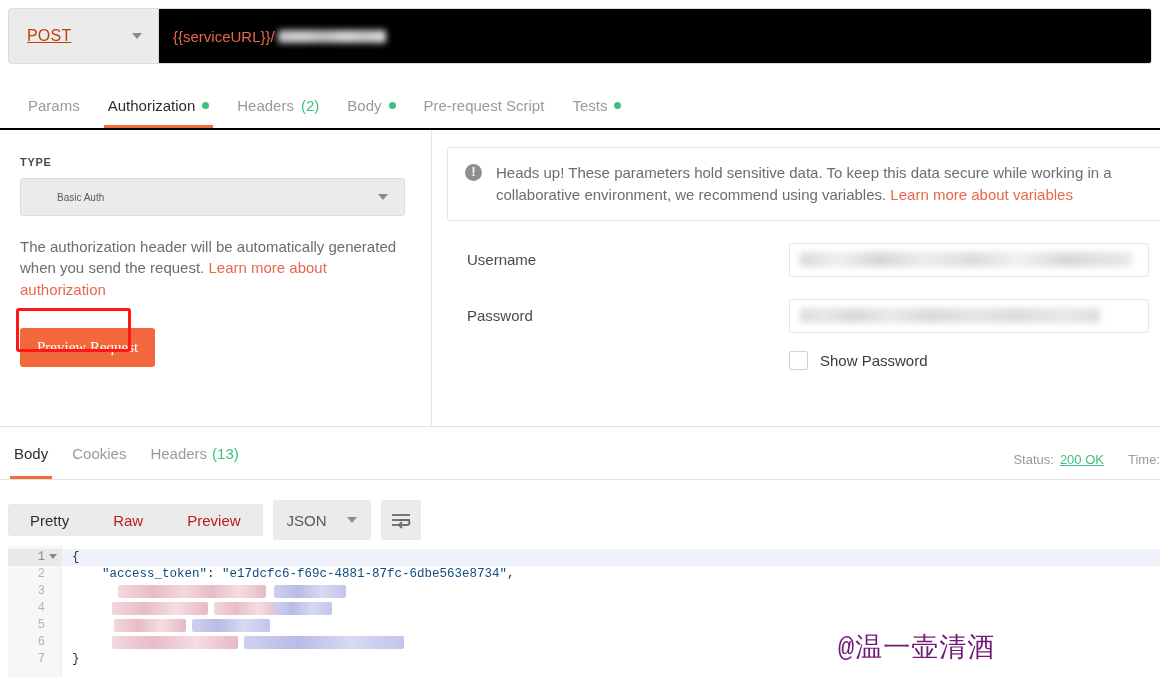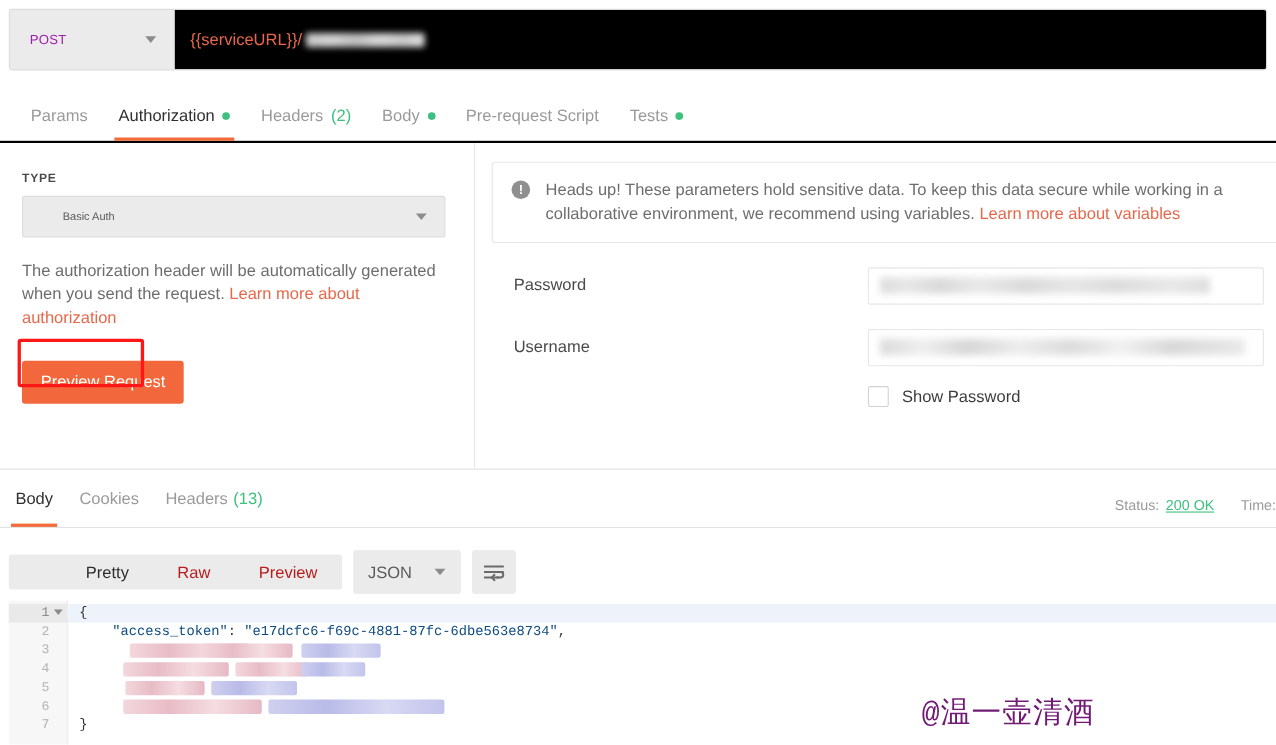--- a/index.html
+++ b/index.html
@@ -26,21 +26,21 @@
     overflow: hidden;
   }
   .method-select {
     width: 150px; flex: 0 0 150px;
     display: flex; align-items: center; justify-content: space-between;
     padding: 0 16px 0 18px;
     background: #ebebeb;
     border-right: 1px solid #d6d6d6;
     cursor: pointer;
   }
-  .method-label { font-size: 12px; color: #a21caf; letter-spacing: .2px; }
+  .method-label { font-size: 16px; color: #c2410c; letter-spacing: .2px; text-decoration: underline; }
   .caret {
     width: 0; height: 0;
     border-left: 5px solid transparent; border-right: 5px solid transparent;
     border-top: 6px solid #8c8c8c;
   }
   .url-input {
     flex: 1 1 auto; display: flex; align-items: center;
     padding-left: 14px; background: #000000;
     font-size: 15px; overflow: hidden; white-space: nowrap;
     cursor: text;
@@ -93,21 +93,21 @@
     border: 3px solid #ff1616; border-radius: 3px; pointer-events: none; z-index: 5;
   }
   .auth-desc {
     margin-top: 20px; width: 392px;
     font-size: 15px; line-height: 1.42; color: #6d6d6d;
   }
   .lnk { color: #e8674a; cursor: pointer; }
   .preview-btn {
     margin-top: 28px; display: inline-block;
     background: #f2683c; color: #fff; border: 0; border-radius: 3px;
-    font-size: 15px; font-family: Liberation Sans, sans-serif;
+    font-size: 15px; font-family: Liberation Serif, serif;
     padding: 11px 17px; cursor: pointer;
   }
 
   .auth-right { position: absolute; left: 433px; top: 0; width: 727px; height: 296px; padding: 17px 0 0 14px; }
   .notice {
     position: relative; width: 760px; min-height: 68px;
     border: 1px solid #e6e6e6; border-radius: 3px; background: #fff;
     padding: 14px 14px 14px 48px;
     font-size: 15px; line-height: 1.45; color: #6d6d6d;
   }
@@ -153,21 +153,21 @@
   .resp-meta {
     position: absolute; right: 0; bottom: 12px;
     display: flex; align-items: center; gap: 6px;
     font-size: 13px; color: #9a9a9a; white-space: nowrap;
   }
   .status-val { color: #3ec07f; text-decoration: underline; }
   .meta-sep { width: 12px; }
 
   
   .pretty-bar { position: absolute; left: 0; top: 482px; width: 1160px; height: 64px; padding: 12px 0 0 8px; display: flex; align-items: center; gap: 10px; }
-  .seg { display: flex; background: #ebebeb; border-radius: 3px; overflow: hidden; height: 32px; padding-left: 48px; }
+  .seg { display: flex; background: #ebebeb; border-radius: 3px; overflow: hidden; height: 32px; }
   .seg-item { display: flex; align-items: center; padding: 0 22px; font-size: 15px; color: #b91c1c; cursor: pointer; }
   .seg-item.active { color: #2f2f2f; }
   .fmt-select {
     display: flex; align-items: center; gap: 20px; height: 40px; padding: 0 14px;
     background: #ebebeb; border-radius: 3px; font-size: 15px; color: #5a5a5a; cursor: pointer;
   }
   .wrap-btn {
     width: 40px; height: 40px; background: #ebebeb; border-radius: 3px;
     display: flex; align-items: center; justify-content: center; cursor: pointer;
   }
@@ -264,30 +264,30 @@
 
     <div class="annot-box"></div>
 
     <div class="auth-right">
       <div class="notice">
         <span class="notice-icon">!</span>
         <span>Heads up! These parameters hold sensitive data. To keep this data secure while working in a collaborative environment, we recommend using variables. </span><span class="lnk">Learn more about variables</span>
       </div>
 
       <div class="field-row">
+        <div class="field-label">Username</div>
+        <div class="field-box">
+          <span class="blur-val blur-user"></span>
+        </div>
+      </div>
+
+      <div class="field-row">
         <div class="field-label">Password</div>
         <div class="field-box">
           <span class="blur-val blur-pass"></span>
-        </div>
-      </div>
-
-      <div class="field-row">
-        <div class="field-label">Username</div>
-        <div class="field-box">
-          <span class="blur-val blur-user"></span>
         </div>
       </div>
 
       <div class="checkrow">
         <span class="checkbox"></span>
         <span class="check-label">Show Password</span>
       </div>
     </div>
   </div>
 

